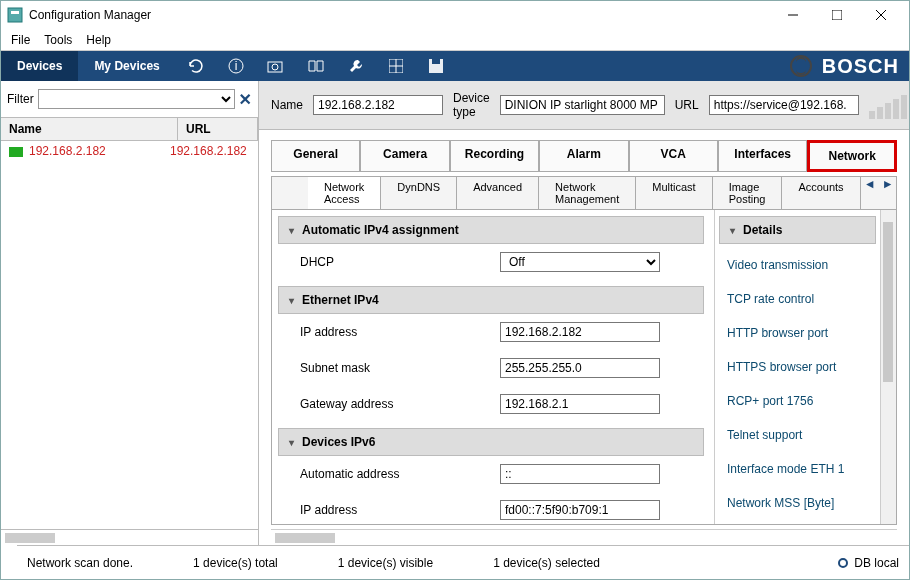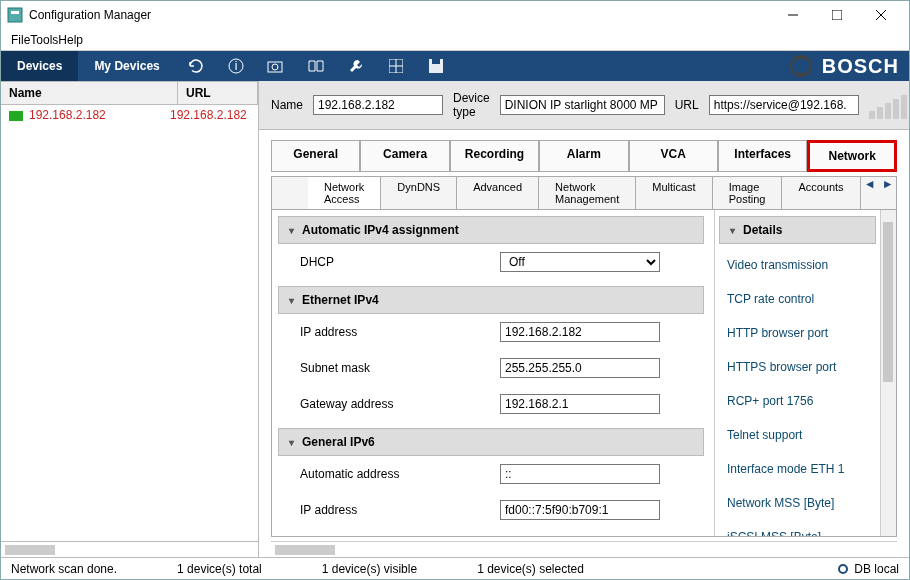--- a/index.html
+++ b/index.html
@@ -1,21 +1,21 @@
 <!DOCTYPE html>
 <html><head>
 <meta charset="utf-8">
 <style>
 * { box-sizing: border-box; margin: 0; padding: 0; font-family: "Segoe UI", Tahoma, sans-serif; font-size: 12px; }
 body { width: 910px; height: 580px; background: #fff; color: #000; overflow: hidden; display: flex; flex-direction: column; border: 1px solid #8aa; }
 .titlebar { height: 28px; display: flex; align-items: center; padding: 0 6px; background: #fff; }
 .titlebar .app-icon { width: 16px; height: 16px; margin-right: 6px; }
 .titlebar .win-controls { margin-left: auto; display: flex; }
 .titlebar .win-controls div { width: 44px; height: 28px; display: flex; align-items: center; justify-content: center; }
-.menubar { height: 22px; display: flex; align-items: center; padding: 0 10px; background: #fff; border-bottom: 1px solid #ccc; }
+.menubar { height: 22px; display: flex; align-items: center; gap: 14px; padding: 0 10px; background: #fff; border-bottom: 1px solid #ccc; }
 .menubar span { cursor: default; }
 .toolbar { height: 30px; background: #1e4a7b; display: flex; align-items: center; }
 .toolbar .tab { color: #fff; padding: 0 16px; height: 100%; display: flex; align-items: center; font-weight: 600; }
 .toolbar .tab.active { background: #10335a; }
 .toolbar .icon-btn { width: 40px; height: 30px; display: flex; align-items: center; justify-content: center; color: #fff; }
 .toolbar .spacer { flex: 1; }
 .bosch-logo { color: #ffffff; font-weight: 800; font-size: 20px; letter-spacing: 1px; padding: 0 10px; display:flex; align-items:center; gap:6px;}
 .bosch-armature { width:22px; height:22px; border:2px solid #444; border-radius:50%; display:inline-flex; align-items:center; justify-content:center;}
 .bosch-armature::before{content:"";width:10px;height:14px;border:2px solid #444;border-left:none;border-right:none;border-radius:6px;}
 .main { flex:1; display:flex; overflow:hidden; }
@@ -53,21 +53,21 @@
 .vscroll .thumb{ position:absolute; top:12px; left:2px; width:10px; height:160px; background:#c8c8c8;}
 .section-hdr { background:#ddd; border:1px solid #bbb; margin:6px 6px 0 6px; padding:6px 10px; font-weight:700; display:flex; align-items:center; gap:8px;}
 .section-hdr .chev{ font-size:10px; color:#555;}
 .field-row{ display:flex; align-items:center; padding:8px 10px 8px 28px;}
 .field-row label{ width:200px;}
 .field-row select,.field-row input{ width:160px; height:20px; border:1px solid #777; padding:0 4px; background:#fff;}
 .link-list{ padding:4px 8px;}
 .link-list div{ padding:10px 4px; color:#0c4a6e;}
 .hscroll{ height:16px; border-top:1px solid #ccc; margin:0 12px; display:flex; align-items:center;}
 .hscroll .thumb{ width:60px; height:10px; background:#ccc; margin-left:4px;}
-.statusbar{ height:22px; border-top:1px solid #bbb; display:flex; align-items:center; padding:0 10px; font-size:11px;}
+.statusbar{ height:34px; border-top:1px solid #bbb; display:flex; align-items:center; padding:0 10px; font-size:11px;margin-left:16px;}
 .statusbar .seg{ margin-right:60px;}
 .statusbar .right{ margin-left:auto; display:flex; align-items:center; gap:6px;}
 .statusbar .dbicon{ width:10px;height:10px;border:2px solid #1e4a7b;border-radius:50%;}
 </style>
 </head>
 <body>
 
 <div class="titlebar">
   <span class="app-icon">
     <svg width="16" height="16">
@@ -145,20 +145,25 @@
         <rect x="3" y="0" width="8" height="5" fill="#1e4a7b"></rect>
       </svg>
     </div>
   <div class="spacer"></div>
   <span class="bosch-armature"></span>
   <span class="bosch-logo">BOSCH</span>
 </div>
 
 <div class="main">
   <div class="left-pane">
+    <div class="filter-row">
+      <span>Filter</span>
+      <select></select>
+      <span class="x">✕</span>
+    </div>
     <div class="tree-header">
       <div class="col-name">Name</div>
       <div class="col-url">URL</div>
     </div>
     <div class="tree-body">
       <div class="tree-row">
         <span class="dev-icon"></span>
         <span class="col-name">192.168.2.182</span>
         <span class="col-url">192.168.2.182</span>
       </div>
@@ -230,21 +235,21 @@
         <div class="field-row">
             <label>Subnet mask</label>
             <input type="text" value="255.255.255.0" style="">
           </div>
         <div class="field-row">
             <label>Gateway address</label>
             <input type="text" value="192.168.2.1" style="">
           </div>
         <div class="section-hdr">
             <span class="chev">▾</span>
-            <span>General IPv6</span>
+            <span>Devices IPv6</span>
           </div>
         <div class="field-row">
             <label>Automatic address</label>
             <input type="text" value="::" style="">
           </div>
         <div class="field-row">
             <label>IP address</label>
             <input type="text" value="fd00::7:5f90:b709:1" style="">
           </div>
       </div>

